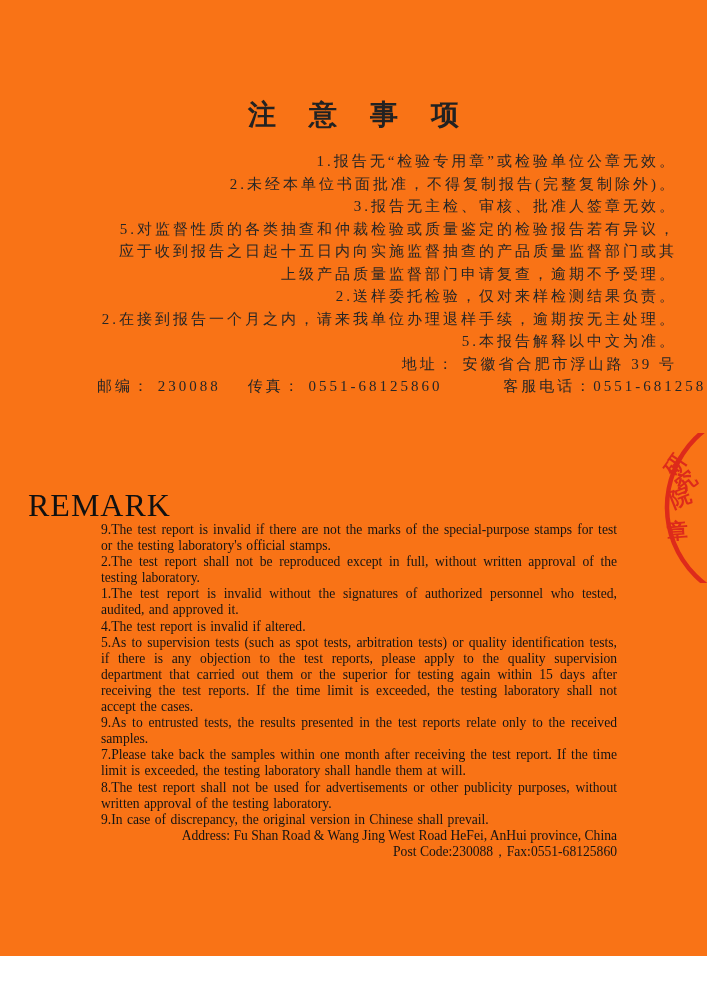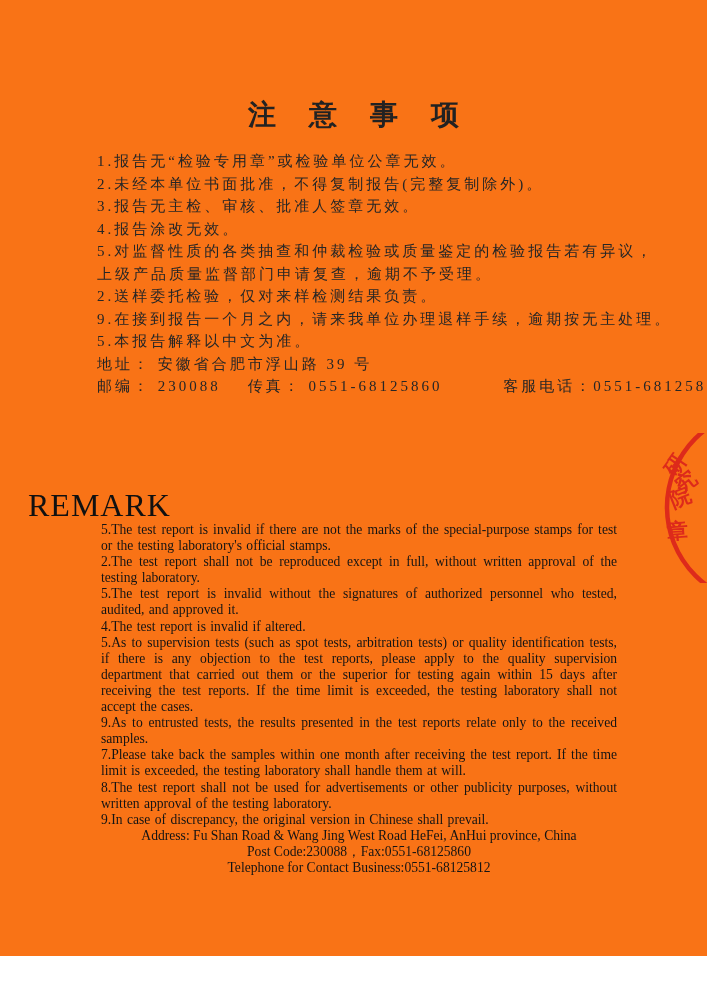--- a/index.html
+++ b/index.html
@@ -25,20 +25,21 @@
     font-weight: 600;
     letter-spacing: 13px;
     text-indent: 13px; 
     color: #222;
   }
   .cn-block {
     position: absolute;
     top: 150px;
     left: 97px;
     width: 580px;
+    text-align: right;
   }
   .cn-line {
     font-size: 15px;
     line-height: 22.5px;
     letter-spacing: 3px;
     white-space: pre;
     color: #262626;
   }
   
   .en-title {
@@ -65,21 +66,21 @@
     font-size: 13.6px;
     line-height: 16.1px;
     text-align: justify;
     word-spacing: 1px;
     color: #141414;
   }
   .en-addr {
     margin: 0;
     font-size: 13.6px;
     line-height: 16.1px;
-    text-align: center;
+    text-align: right;
     color: #141414;
   }
   .en-addr-gap { }
   
   .seal {
     position: absolute;
     left: 657px;
     top: 433px;
     width: 50px;
     height: 150px;
@@ -95,45 +96,44 @@
 <body>
 
 <div class="page">
 
   <h1 class="cn-title">注 意 事 项</h1>
 
   <div class="cn-block" id="cn-lines">
       <div class="cn-line">1.报告无“检验专用章”或检验单位公章无效。</div>
       <div class="cn-line">2.未经本单位书面批准，不得复制报告(完整复制除外)。</div>
       <div class="cn-line">3.报告无主检、审核、批准人签章无效。</div>
-      <div class="cn-line">4.报告涂改无效。</div>
       <div class="cn-line">5.对监督性质的各类抽查和仲裁检验或质量鉴定的检验报告若有异议，</div>
+      <div class="cn-line">应于收到报告之日起十五日内向实施监督抽查的产品质量监督部门或其</div>
       <div class="cn-line">上级产品质量监督部门申请复查，逾期不予受理。</div>
       <div class="cn-line">2.送样委托检验，仅对来样检测结果负责。</div>
-      <div class="cn-line">9.在接到报告一个月之内，请来我单位办理退样手续，逾期按无主处理。</div>
+      <div class="cn-line">2.在接到报告一个月之内，请来我单位办理退样手续，逾期按无主处理。</div>
       <div class="cn-line">5.本报告解释以中文为准。</div>
       <div class="cn-line">地址： 安徽省合肥市浮山路 39 号</div>
       <div class="cn-line">邮编： 230088    传真： 0551-68125860         客服电话：0551-68125812</div>
     </div>
 
   <h2 class="en-title">REMARK</h2>
 
   <div class="en-block" id="en-paras">
-      <div class="en-para">5.The test report is invalid if there are not the marks of the special-purpose stamps for test or the testing laboratory's official stamps.</div>
+      <div class="en-para">9.The test report is invalid if there are not the marks of the special-purpose stamps for test or the testing laboratory's official stamps.</div>
       <div class="en-para">2.The test report shall not be reproduced except in full, without written approval of the testing laboratory.</div>
-      <div class="en-para">5.The test report is invalid without the signatures of authorized personnel who tested, audited, and approved it.</div>
+      <div class="en-para">1.The test report is invalid without the signatures of authorized personnel who tested, audited, and approved it.</div>
       <div class="en-para">4.The test report is invalid if altered.</div>
       <div class="en-para">5.As to supervision tests (such as spot tests, arbitration tests) or quality identification tests, if there is any objection to the test reports, please apply to the quality supervision department that carried out them or the superior for testing again within 15 days after receiving the test reports. If the time limit is exceeded, the testing laboratory shall not accept the cases.</div>
       <div class="en-para">9.As to entrusted tests, the results presented in the test reports relate only to the received samples.</div>
       <div class="en-para">7.Please take back the samples within one month after receiving the test report. If the time limit is exceeded, the testing laboratory shall handle them at will.</div>
       <div class="en-para">8.The test report shall not be used for advertisements or other publicity  purposes, without written approval of the testing laboratory.</div>
       <div class="en-para">9.In case of discrepancy, the original version in Chinese shall prevail.</div>
       <div class="en-addr">Address: Fu Shan Road &amp; Wang Jing West Road HeFei, AnHui province, China</div>
       <div class="en-addr en-addr-gap">Post Code:230088，Fax:0551-68125860</div>
-      <div class="en-addr">Telephone for Contact Business:0551-68125812</div>
     </div>
 
   <svg class="seal" id="seal-svg" viewBox="0 0 50 150">
     <circle id="seal-ring" cx="107" cy="74" r="97" fill="none" stroke-width="4.5" stroke="#dd2a1b"></circle>
   <text transform="translate(24,36) rotate(-55)" fill="#dd2a1b">研</text>
       <text transform="translate(33,54) rotate(-38)" fill="#dd2a1b">究</text>
       <text transform="translate(26,71) rotate(-22)" fill="#dd2a1b">院</text>
       <text transform="translate(21,105) rotate(-4)" fill="#dd2a1b">章</text>
     </svg>
 

